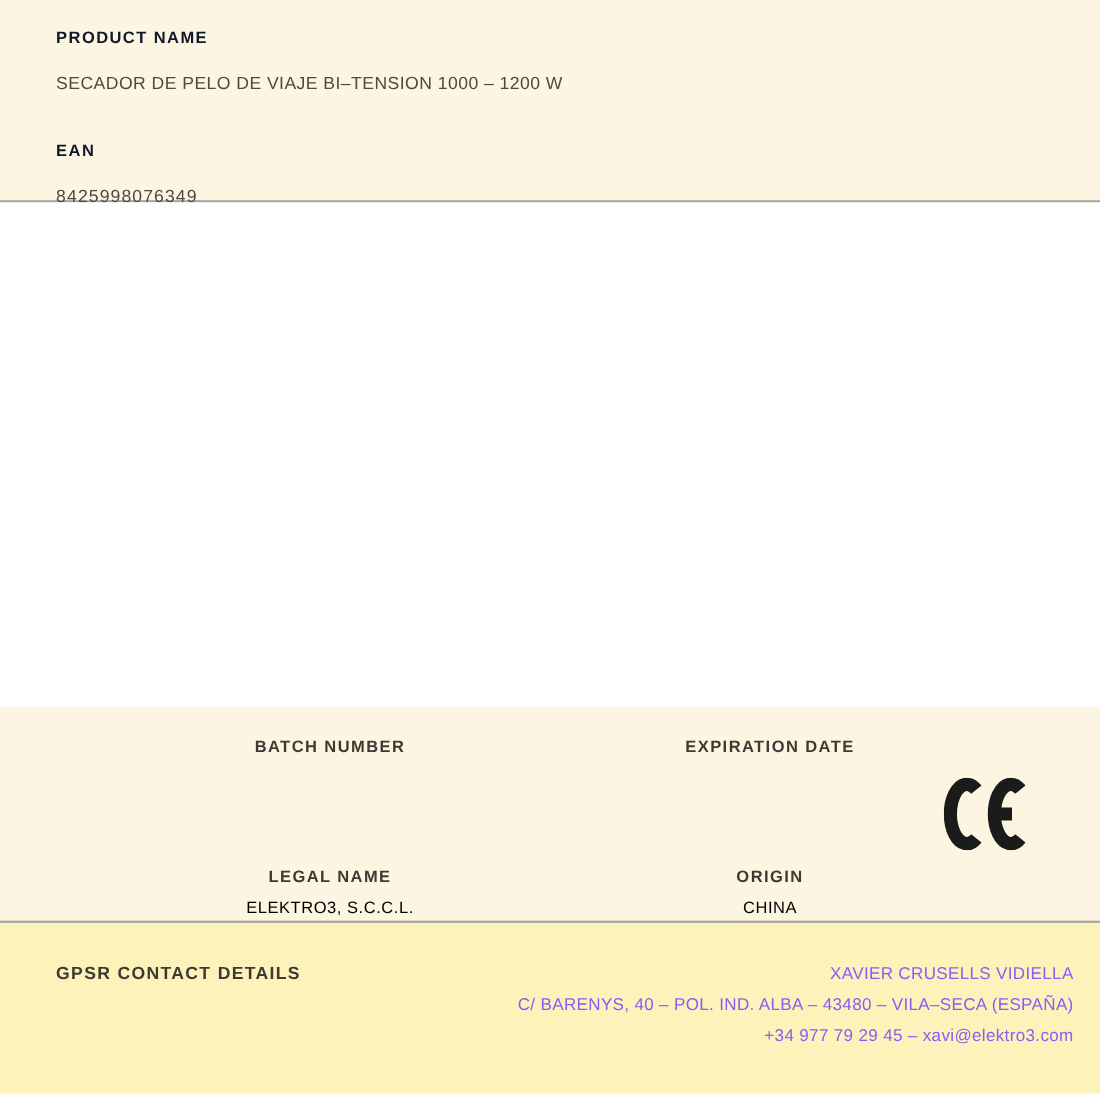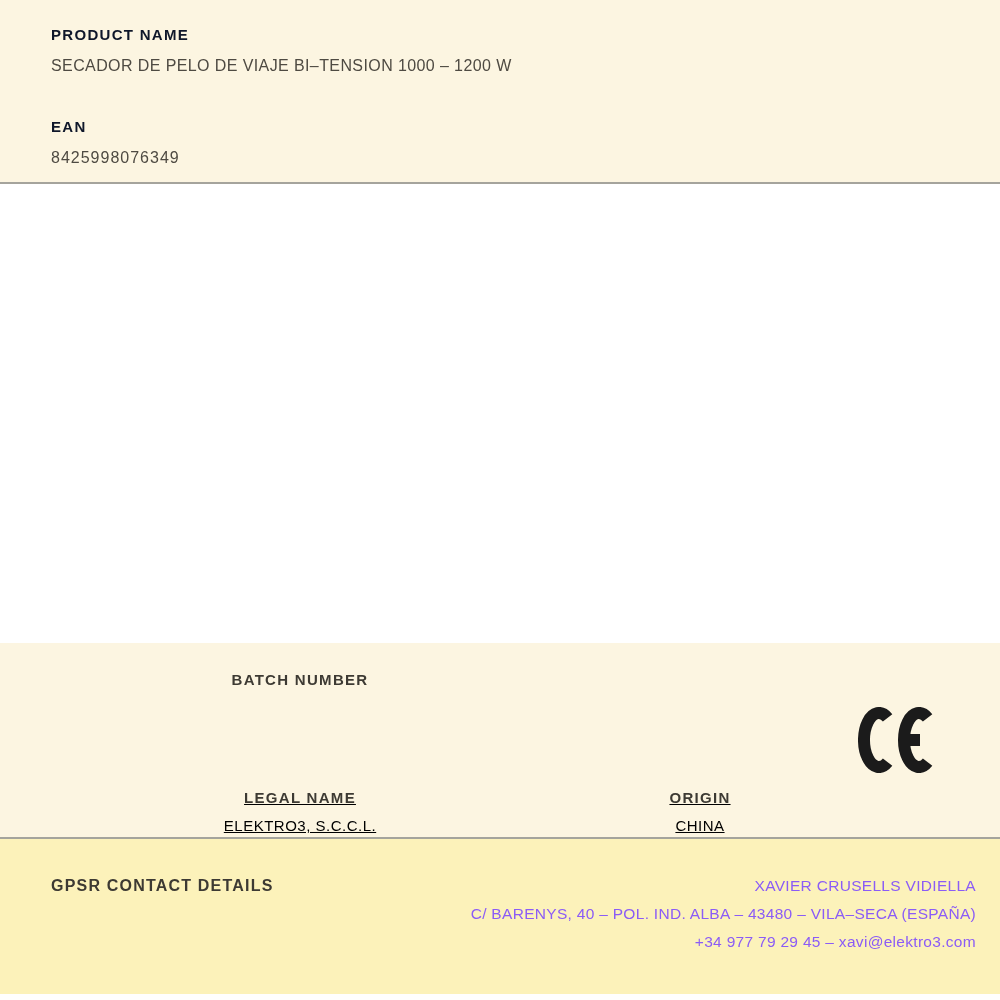--- a/index.html
+++ b/index.html
@@ -32,21 +32,21 @@
     font-weight: bold;
     letter-spacing: 1.3px;
     color: #0f172a;
     line-height: 15px;
   }
   .field-value {
     font-size: 16px;
     letter-spacing: 0.4px;
     color: #4e4a42;
     line-height: 16px;
-    margin-top: 16px;
+    margin-top: 27px;
   }
   .field-value.ean-num { letter-spacing: 1px; }
   .field + .field { margin-top: 45px; }
 
   
   .section-blank {
     background: #ffffff;
     height: 459px;
   }
 
@@ -60,21 +60,21 @@
     padding: 29px 56px 0 100px;
   }
   .batch-grid {
     display: flex;
     width: 800px;
   }
   .batch-cell {
     width: 400px;
     text-align: center;
   }
-  .batch-row2 { margin-top: 75px; text-decoration: underline; }
+  .batch-row2 { margin-top: 75px; }
   .center-label {
     font-size: 15px;
     font-weight: bold;
     letter-spacing: 1.3px;
     color: #3d3a33;
     line-height: 15px;
   }
   .center-value {
     font-size: 15px;
     letter-spacing: 0.5px;
@@ -136,20 +136,24 @@
   </section>
 
   <section class="section-blank"></section>
 
   <section class="section-batch">
     <div class="batch-grid">
       <div class="batch-cell">
         <div class="center-label">BATCH NUMBER</div>
         <div class="center-value"></div>
       </div>
+      <div class="batch-cell">
+        <div class="center-label">EXPIRATION DATE</div>
+        <div class="center-value"></div>
+      </div>
     </div>
 
     <div class="batch-grid batch-row2">
       <div class="batch-cell">
         <div class="center-label">LEGAL NAME</div>
         <div class="center-value">ELEKTRO3, S.C.C.L.</div>
       </div>
       <div class="batch-cell">
         <div class="center-label">ORIGIN</div>
         <div class="center-value">CHINA</div>

